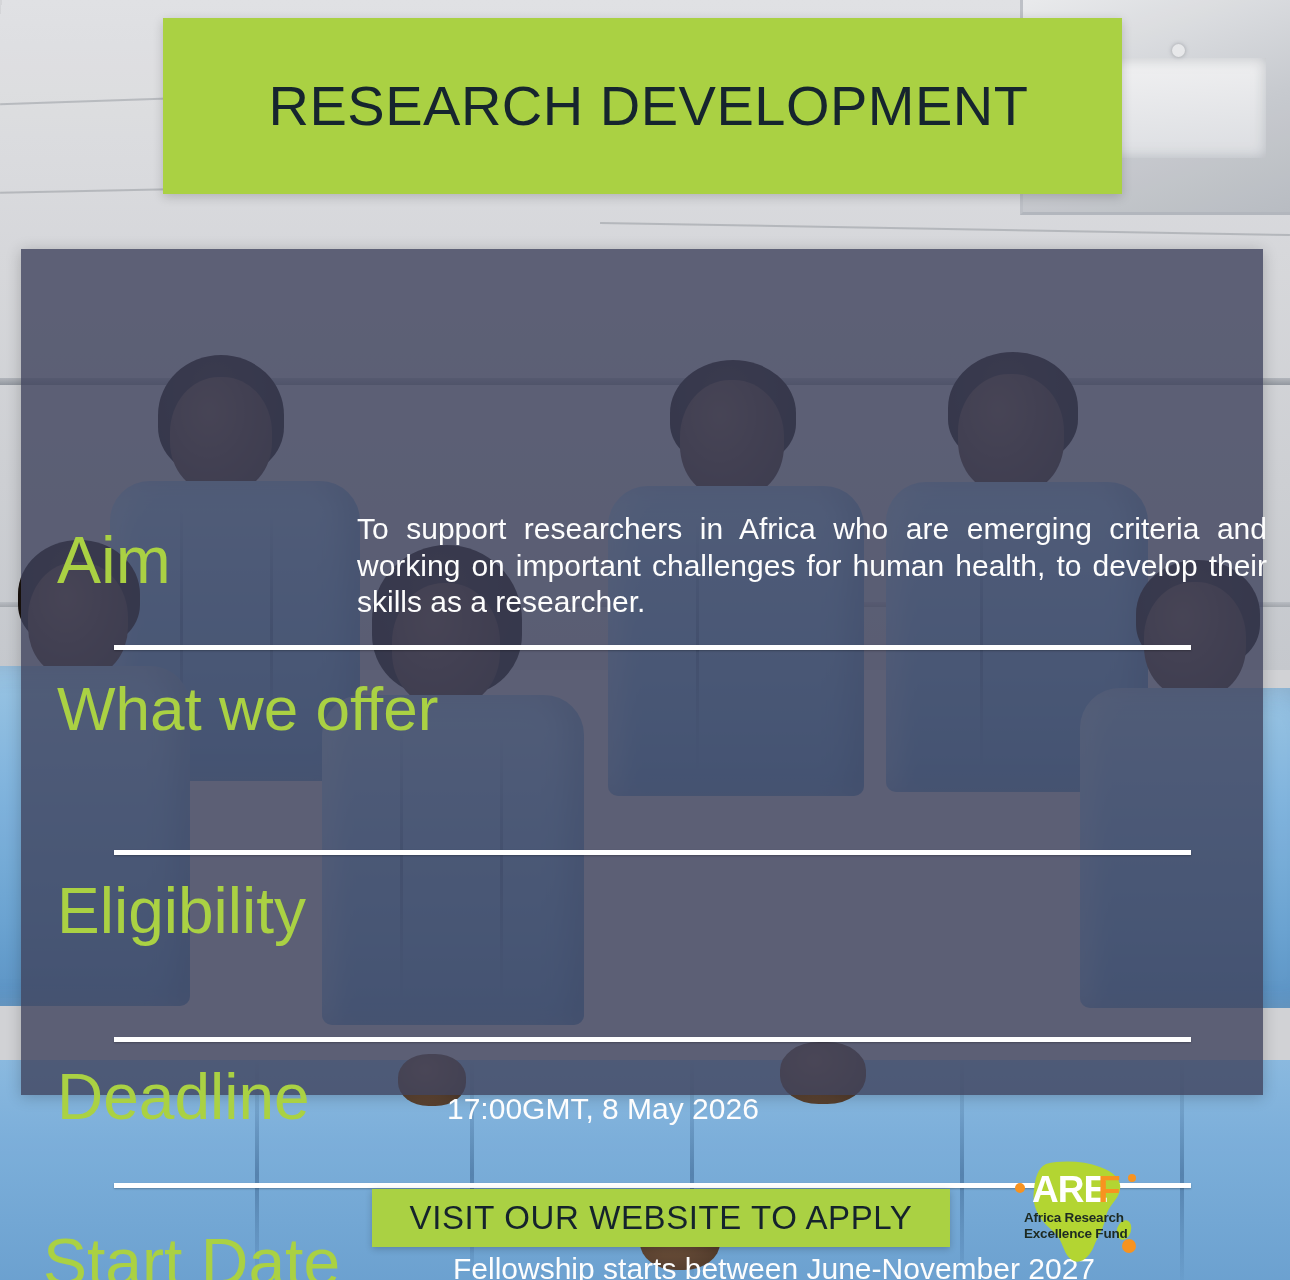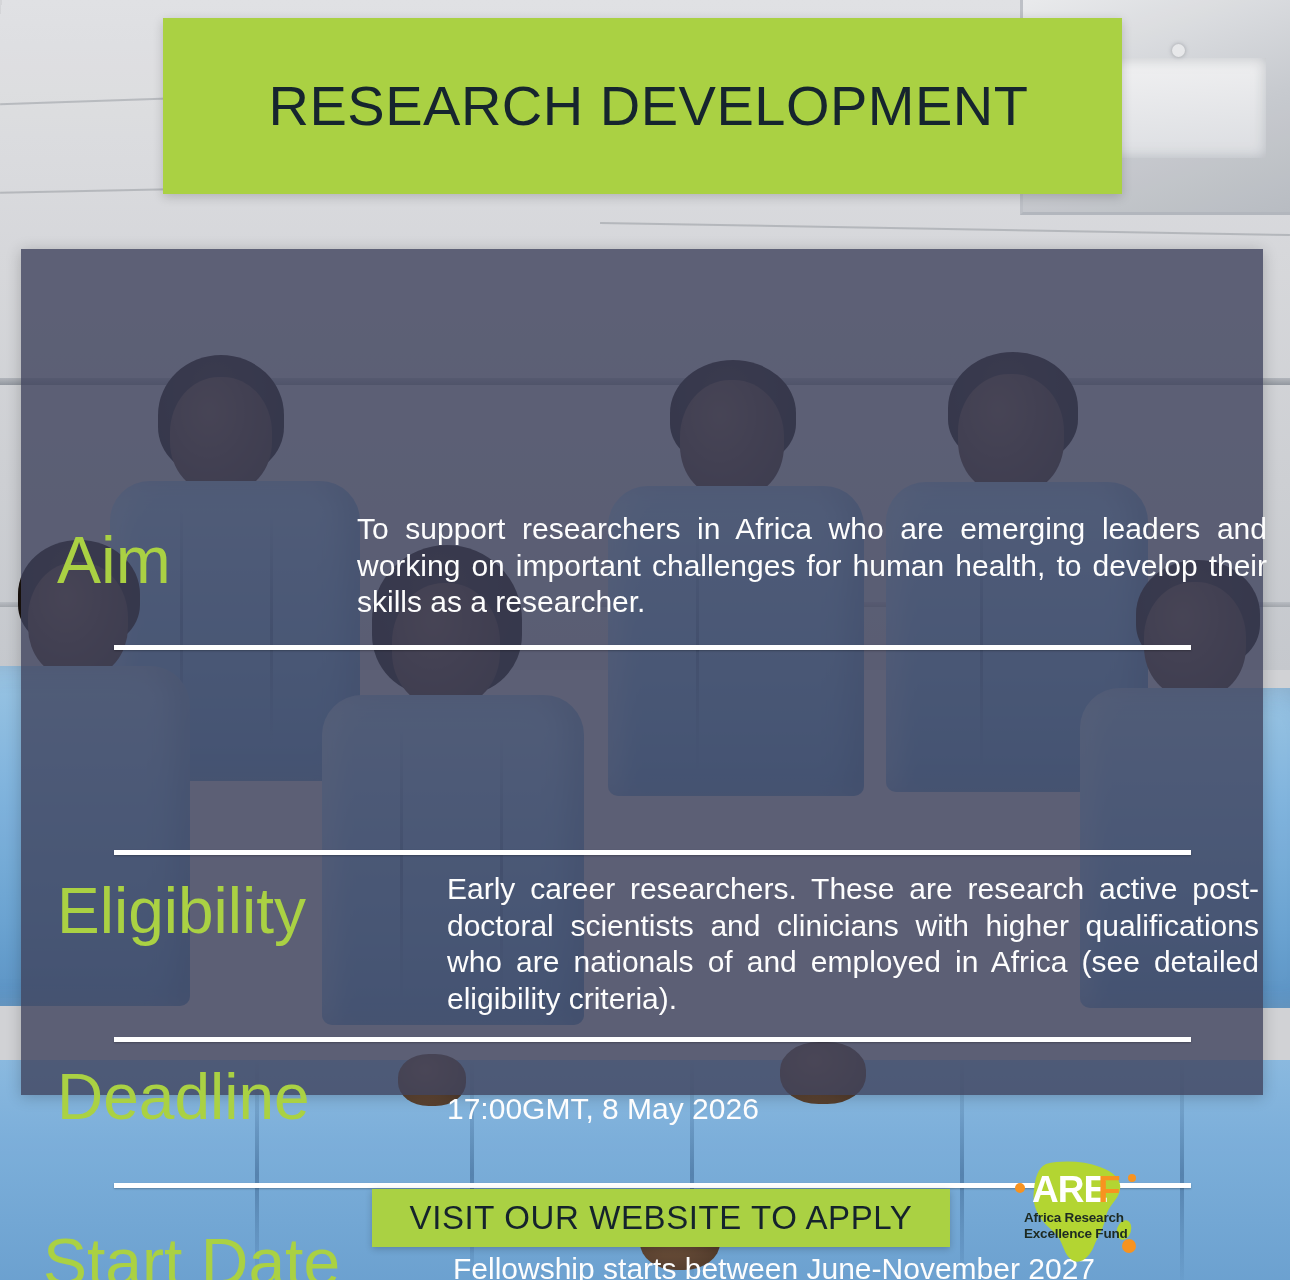--- a/index.html
+++ b/index.html
@@ -221,33 +221,33 @@
 </div>
 
 <div id="title-banner">
   <div class="tl">RESEARCH DEVELOPMENT</div>
 </div>
 
 <div id="info-panel">
 
   <div class="row" id="row-aim">
     <div class="label">Aim</div>
-    <div class="value">To support researchers in Africa who are emerging leaders and working on important challenges for human health, to develop their skills as a researcher.</div>
+    <div class="value">To support researchers in Africa who are emerging criteria and working on important challenges for human health, to develop their skills as a researcher.</div>
   </div>
 
   <div class="divider" style="top:396px;"></div>
 
   <div class="row" id="row-offer">
+    <div class="label">What we offer</div>
   </div>
 
   <div class="divider" style="top:601px;"></div>
 
   <div class="row" id="row-elig">
     <div class="label">Eligibility</div>
-    <div class="value">Early career researchers. These are research active post-doctoral scientists and clinicians with higher qualifications who are nationals of and employed in Africa (see detailed eligibility criteria).</div>
   </div>
 
   <div class="divider" style="top:788px;"></div>
 
   <div class="row" id="row-deadline">
     <div class="label">Deadline</div>
     <div class="value nojust">17:00GMT, 8 May 2026</div>
   </div>
 
   <div class="divider" style="top:934px;"></div>

